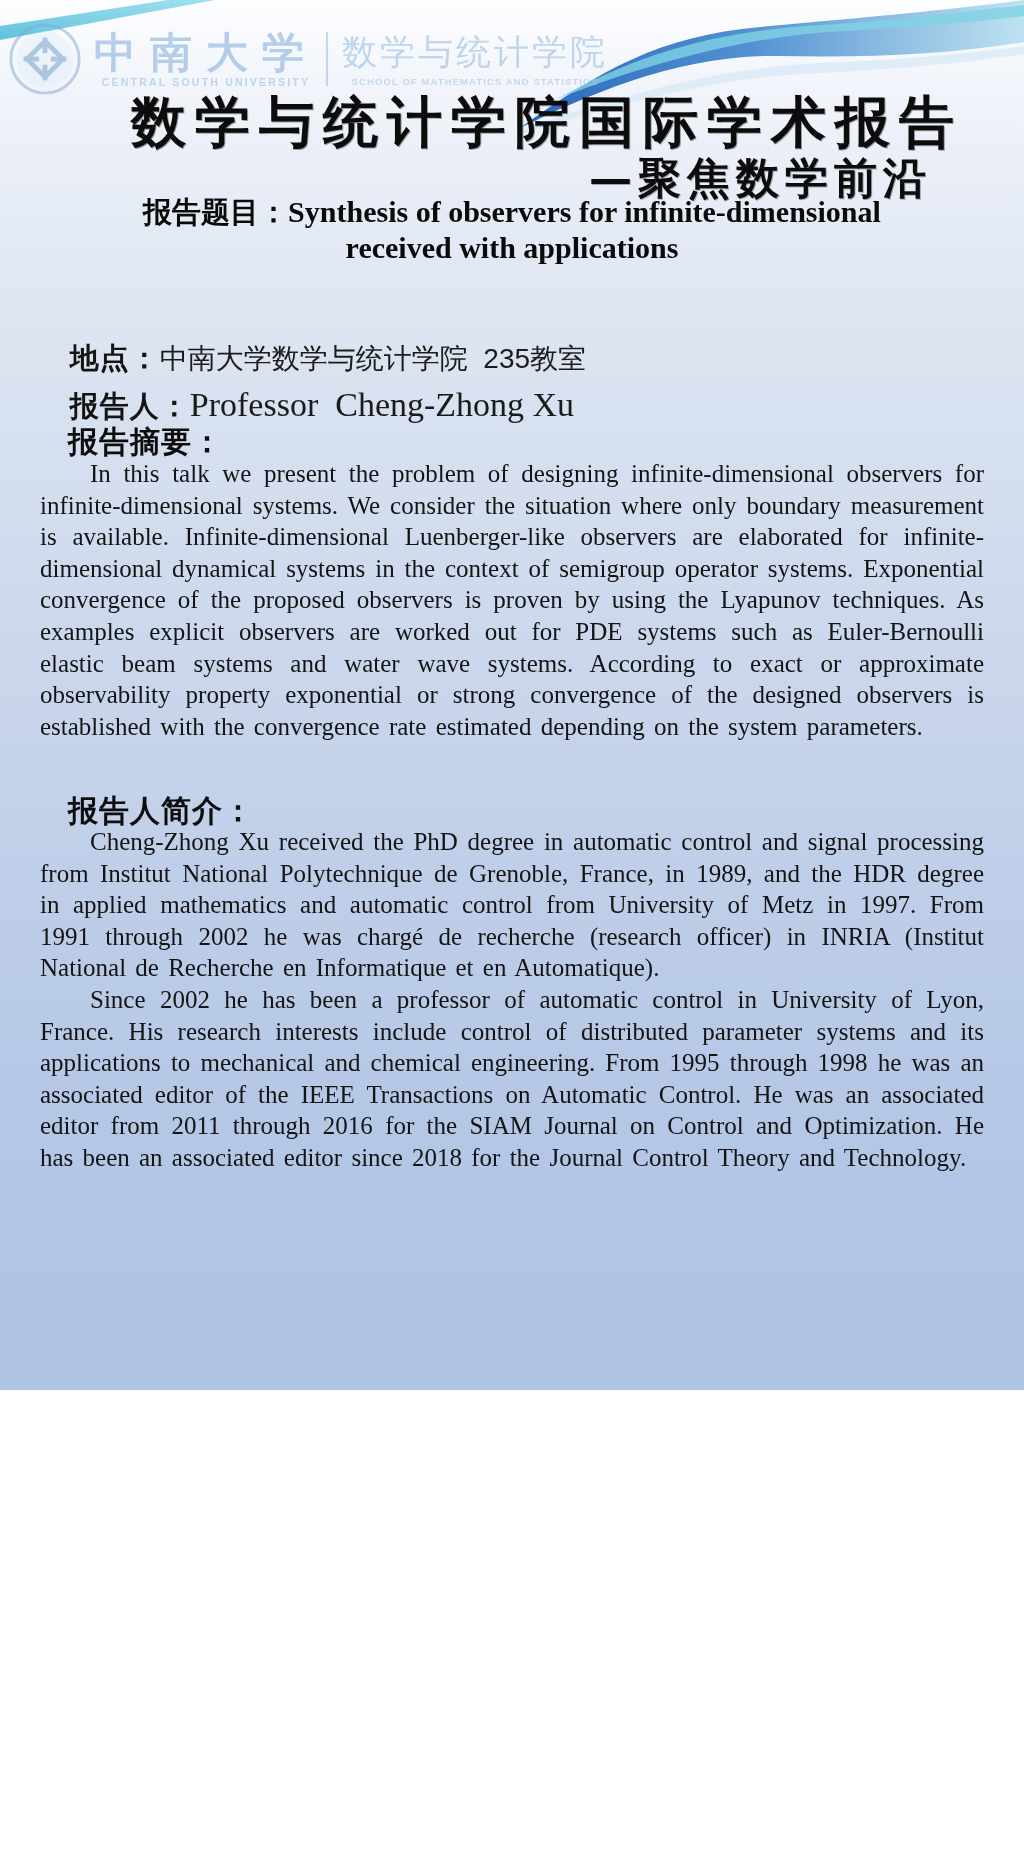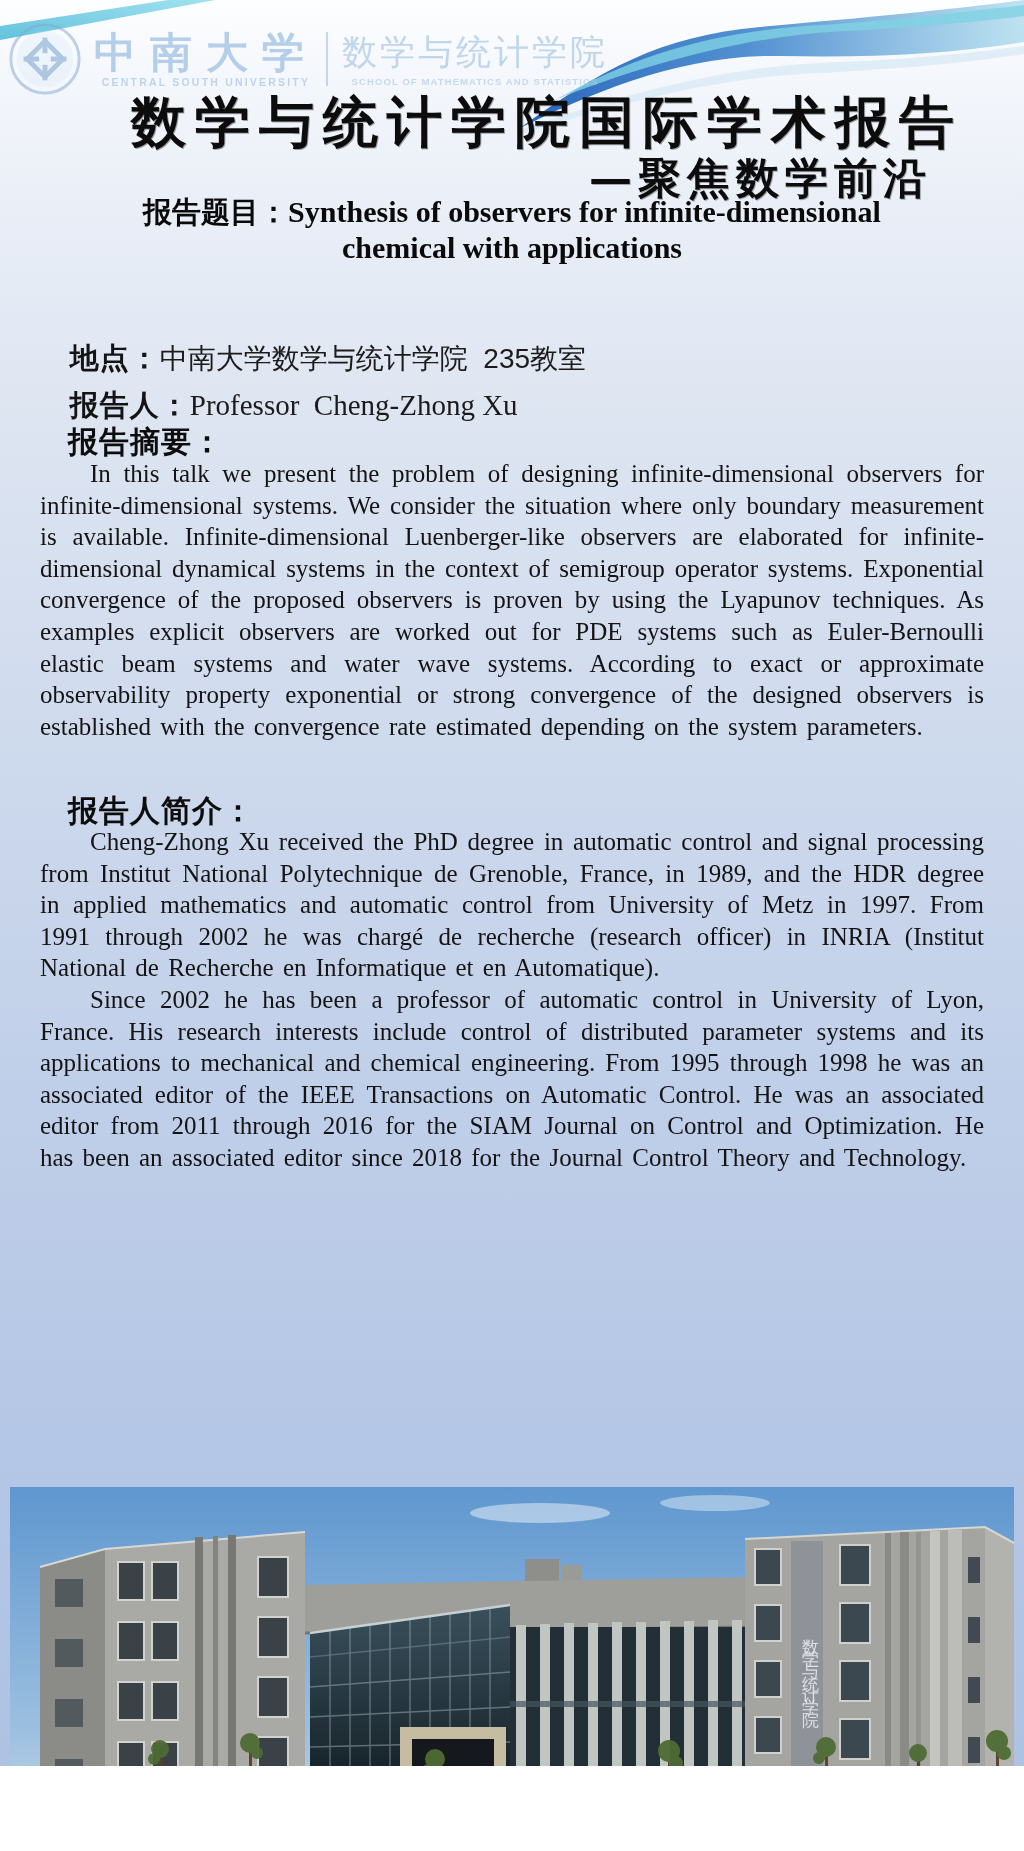--- a/index.html
+++ b/index.html
@@ -1,18 +1,18 @@
 <!DOCTYPE html>
 <html><head>
 <meta charset="utf-8">
 <style>
   html,body{margin:0;padding:0;}
   body{width:1024px;font-family:"Liberation Sans","DejaVu Sans",sans-serif;}
   .poster{
-    position:relative;width:1024px;height:1766px;overflow:hidden;
+    position:relative;width:1024px;height:1390px;overflow:hidden;
     background:linear-gradient(180deg,#fdfeff 0%,#f3f6fb 5%,#e9eef7 12%,#dce4f1 25%,#ccd8ec 45%,#c0cfe9 62%,#b6c8e6 78%,#aec2e3 100%);
     color:#141414;
   }
   
   .hdr-svg{position:absolute;top:0;left:0;}
   
   .logo-row{position:absolute;top:20px;left:6px;display:flex;align-items:center;opacity:.62;}
   .seal{width:78px;height:78px;flex:0 0 auto;}
   .uni-block{margin-left:10px;text-align:center;}
   .uni-cn{font-family:"DejaVu Serif","Liberation Serif",serif;font-size:42px;font-weight:700;color:#8db4dd;letter-spacing:14px;line-height:44px;white-space:nowrap;}
@@ -28,21 +28,21 @@
   .sub-title{position:absolute;top:150px;left:0;width:100%;box-sizing:border-box;padding-right:92px;text-align:right;
     font-family:"DejaVu Serif","Liberation Serif",serif;font-weight:800;font-size:43px;letter-spacing:6px;color:#0c0c0c;
     text-shadow:1px 1px 0 rgba(0,0,0,.3);white-space:nowrap;}
   .report-title{position:absolute;top:194px;left:0;width:100%;text-align:center;line-height:35px;
     font-family:"Liberation Serif","DejaVu Serif",serif;font-weight:700;font-size:30px;color:#0a0a0a;}
   .report-title .lbl{font-family:"Liberation Sans","DejaVu Sans",sans-serif;font-weight:700;font-size:29px;}
   
   .info-row{position:absolute;left:52px;white-space:pre-wrap;}
   .info-lbl{font-weight:700;font-size:29px;letter-spacing:1px;}
   .info-val{font-size:28px;font-weight:400;color:#1b1b1b;}
-  .info-val.serif{font-family:"Liberation Serif","DejaVu Serif",serif;font-size:29px;}
+  .info-val.serif{font-family:"Liberation Serif","DejaVu Serif",serif;font-size:34px;}
   
   .sec-head{position:absolute;left:52px;font-weight:700;font-size:30px;letter-spacing:1px;color:#0d0d0d;margin-left:16px;}
   .para{position:absolute;left:40px;width:944px;text-align:justify;
     font-family:"Liberation Serif","DejaVu Serif",serif;font-size:25px;line-height:31.6px;color:#141414;word-spacing:3px;}
   .para p{margin:0;text-indent:2em;}
   
   .photo{position:absolute;top:1487px;left:10px;width:1004px;height:352px;}
   .photo svg{display:block;}
   .building-sign{position:absolute;left:782px;top:62px;height:236px;width:30px;
     writing-mode:vertical-rl;text-orientation:upright;color:#e7e9ec;font-size:17px;letter-spacing:12px;
@@ -94,21 +94,21 @@
       <div class="sch-cn">数学与统计学院</div>
       <div class="sch-en">SCHOOL OF MATHEMATICS AND STATISTICS</div>
     </div>
   </div>
 
   <div class="main-title">数学与统计学院国际学术报告</div>
   <div class="sub-title">—聚焦数学前沿</div>
 
   <div class="report-title">
     <div><span class="lbl">报告题目：</span><span>Synthesis of observers for infinite-dimensional</span></div>
-    <div>chemical with applications</div>
+    <div>received with applications</div>
   </div>
 
   <div class="info-row" style="top:321px;">
     <span class="info-lbl">地点：</span><span class="info-val">中南大学数学与统计学院  235教室</span>
   </div>
   <div class="info-row" style="top:368px;">
     <span class="info-lbl">报告人：</span><span class="info-val serif">Professor  Cheng-Zhong Xu</span>
   </div>
 
   <div class="sec-head" style="top:422px;">报告摘要：</div>

